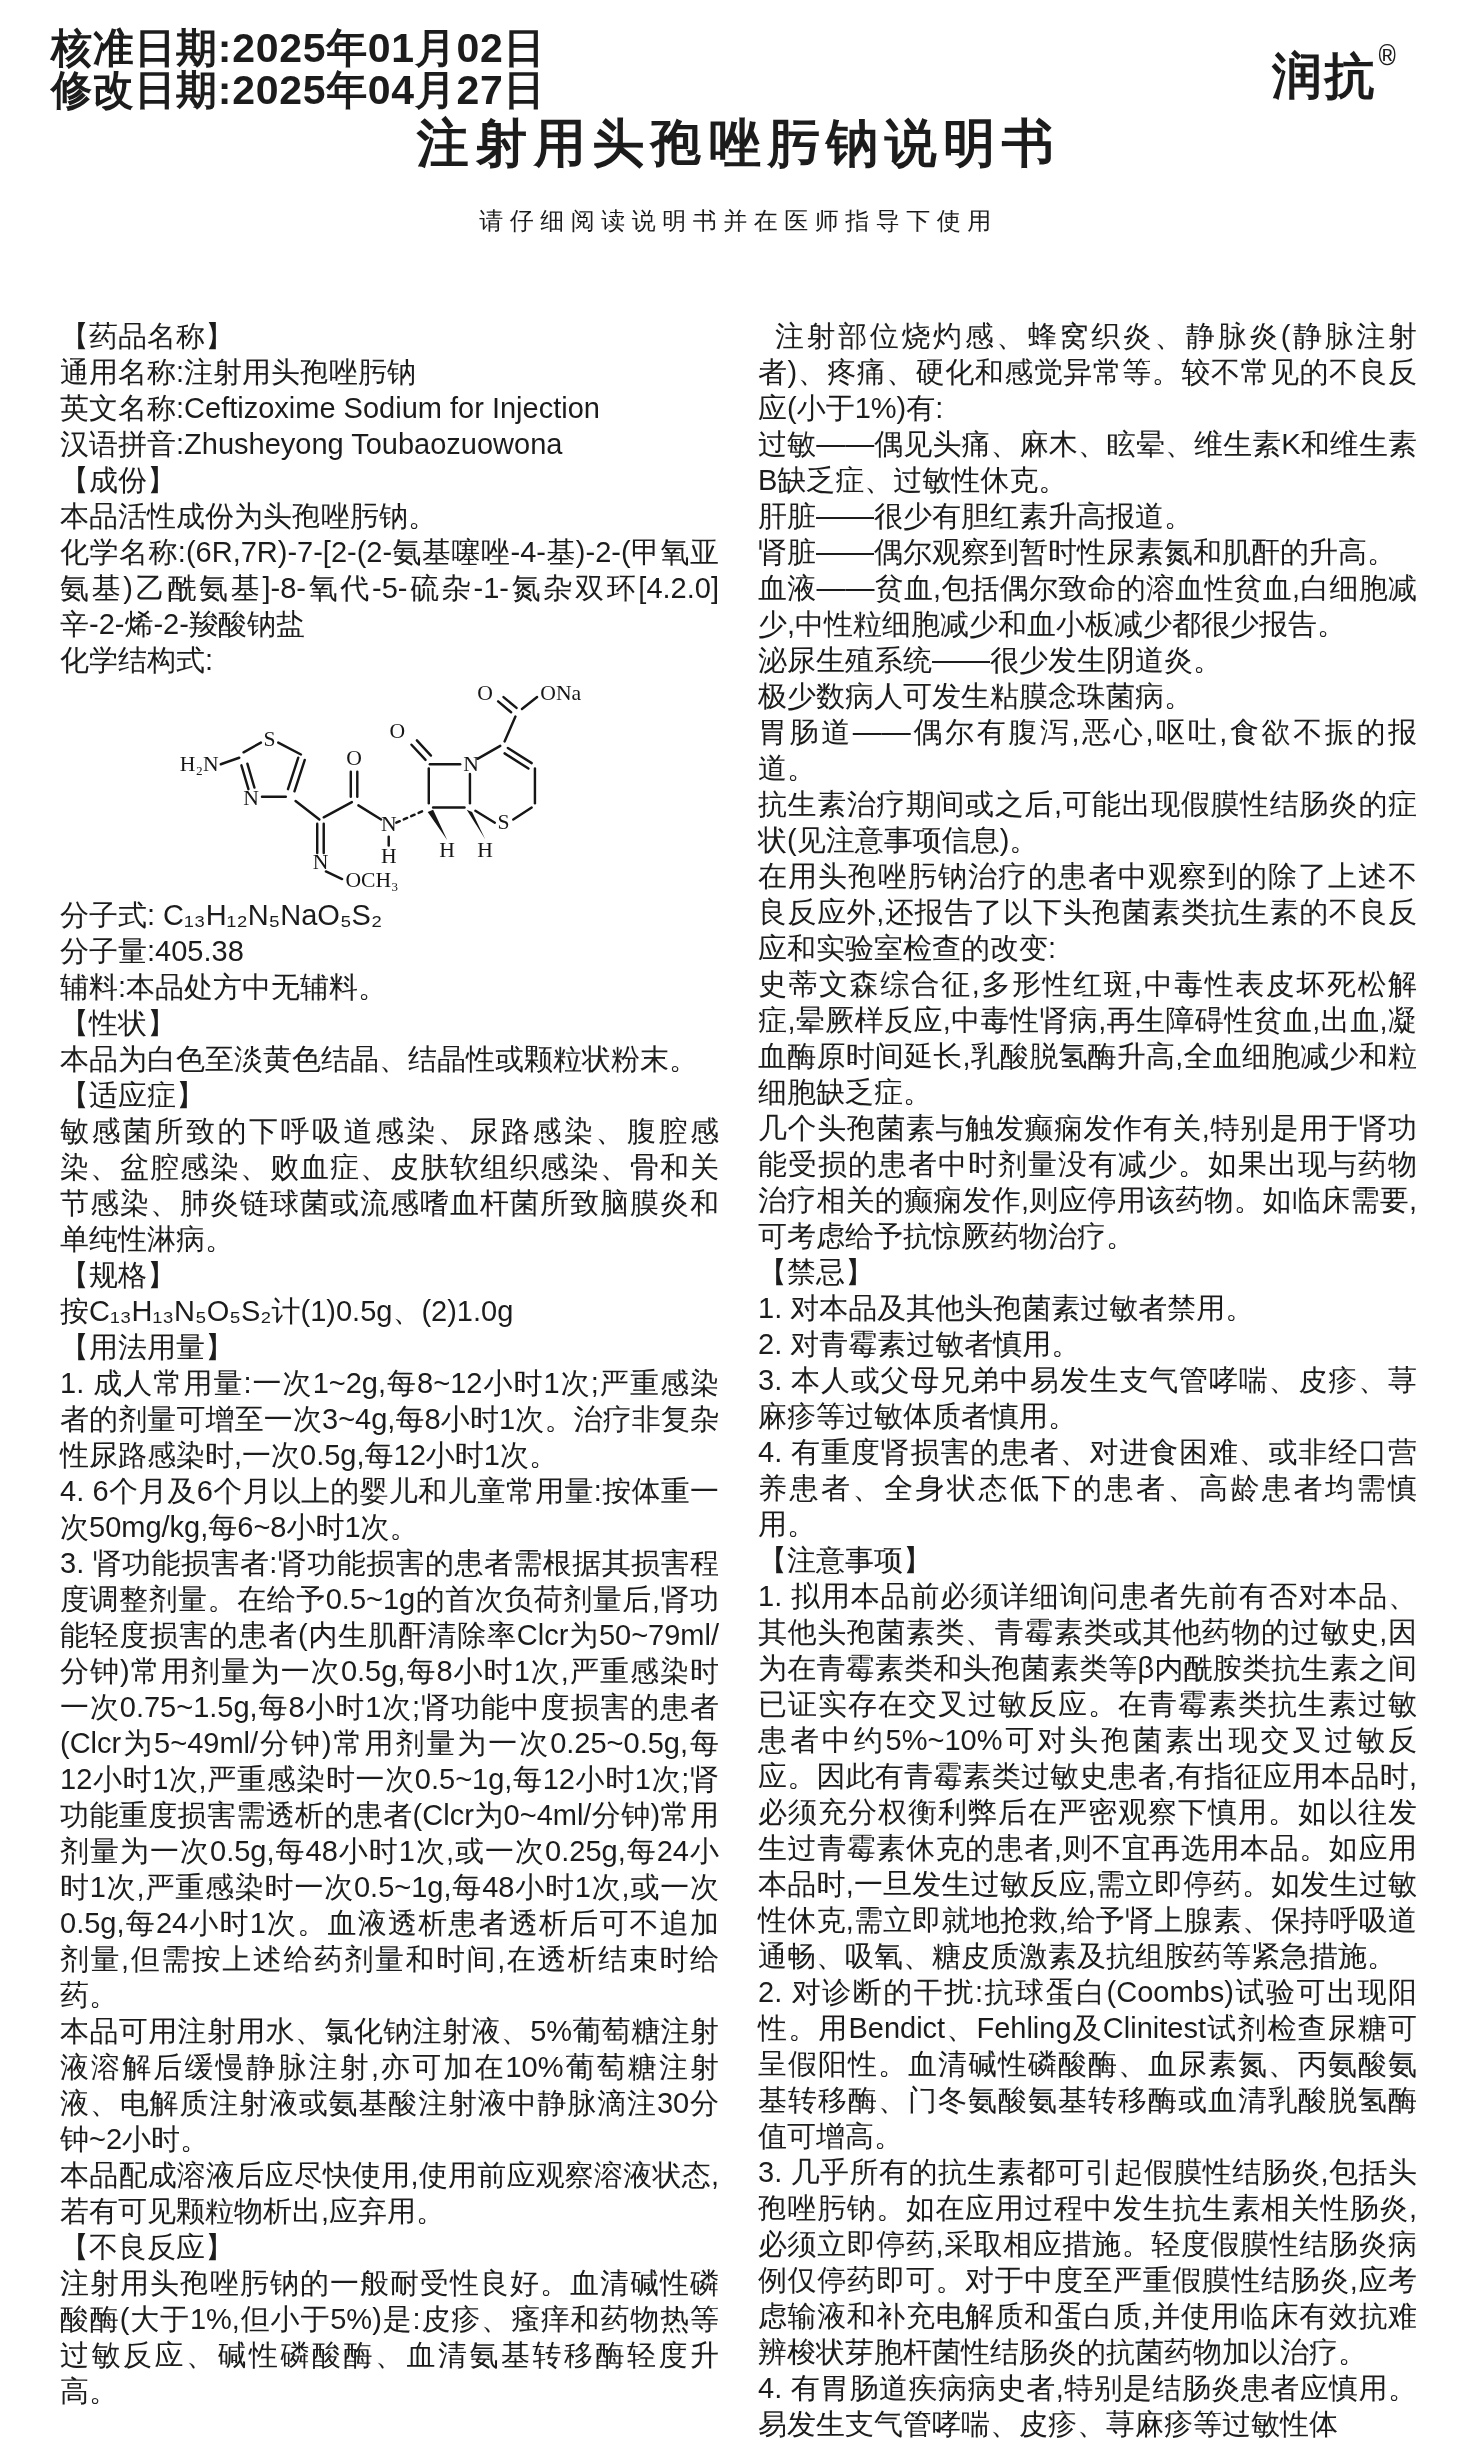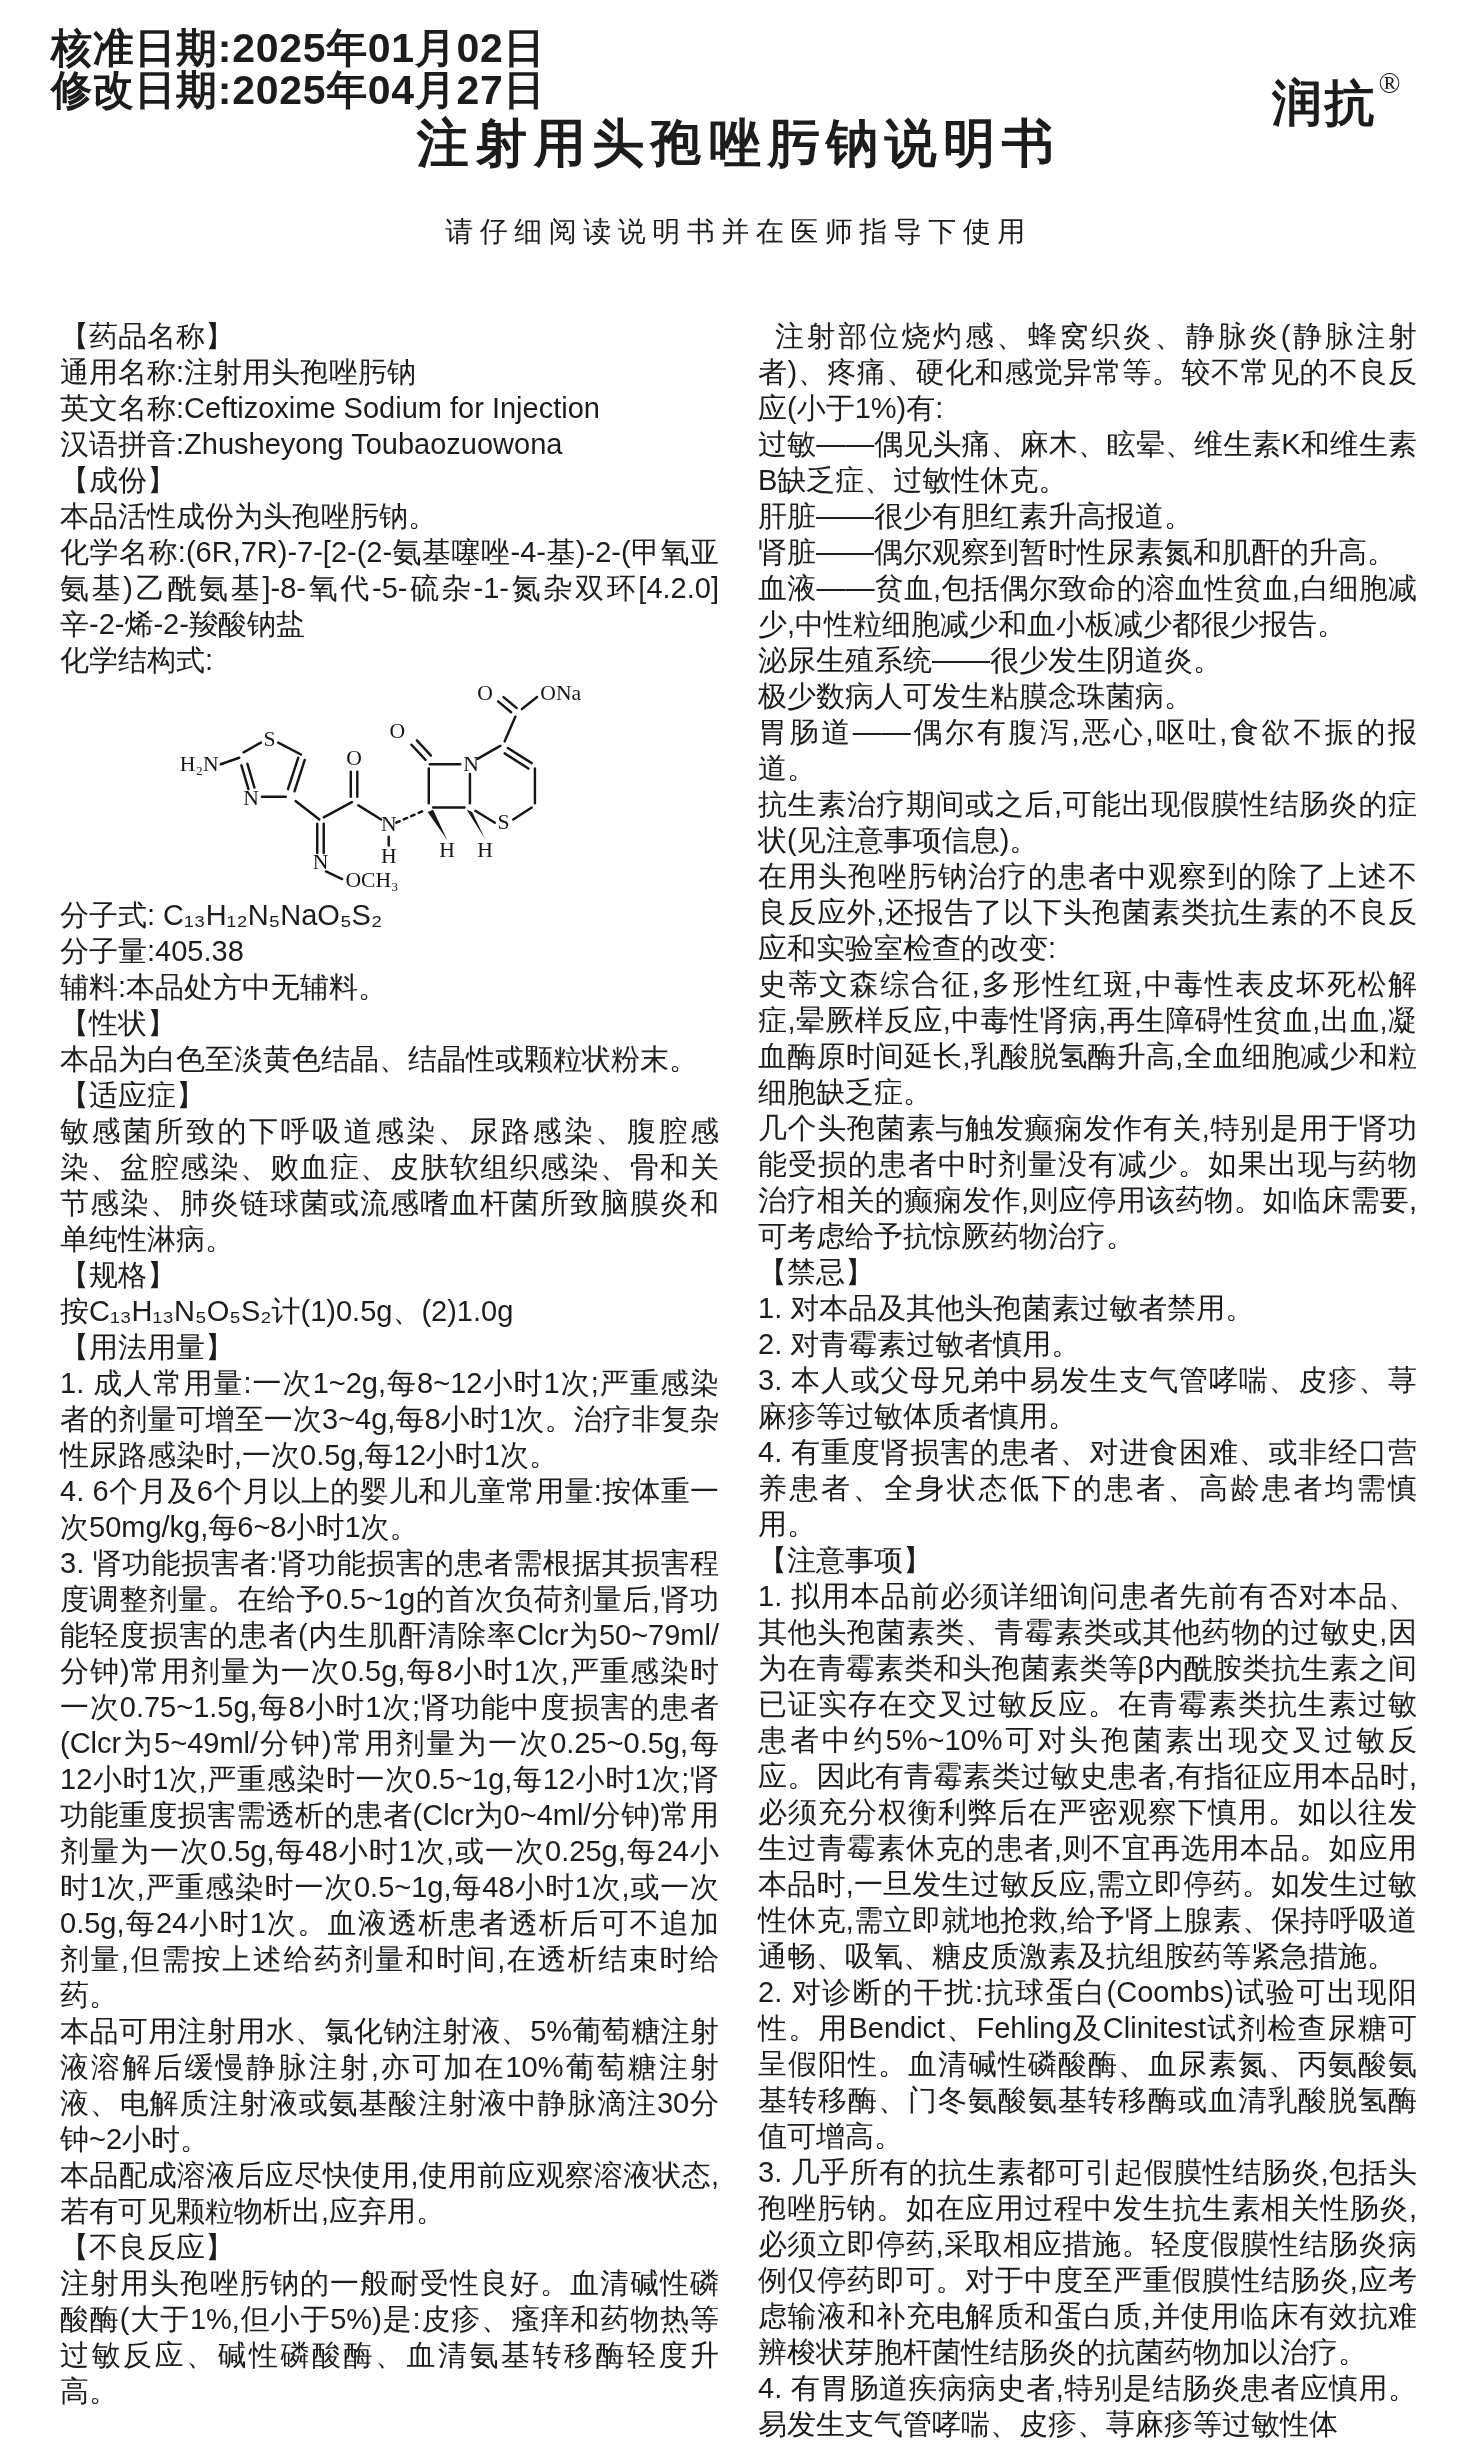--- a/index.html
+++ b/index.html
@@ -2,27 +2,27 @@
 <html style="font-size:10.4px"><head>
 <meta charset="utf-8">
 <style>
   html,body{margin:0;padding:0;}
   body{
     width:1477px;height:2462px;background:#ffffff;color:#1c1c1c;
     font-family:"Liberation Sans","DejaVu Sans",sans-serif;
     position:relative;overflow:hidden;
   }
   .dates{position:absolute;left:51px;top:27px;font-size:41px;line-height:42px;font-weight:600;letter-spacing:0.7px;}
-  .brand{position:absolute;left:1272px;top:70px;font-size:50px;font-weight:600;
-    font-family:Liberation Serif, serif;letter-spacing:2.6px;white-space:nowrap;}
+  .brand{position:absolute;left:1272px;top:43px;font-size:50px;font-weight:600;
+    font-family:Liberation Mono, monospace;letter-spacing:2.6px;white-space:nowrap;}
   .brand .tm{font-size:29px;vertical-align:super;position:relative;top:-9px;left:1.3px;font-weight:400;}
   .doc-title{position:absolute;left:0;top:109px;width:100%;margin:0;text-align:center;
     font-size:52px;font-weight:700;letter-spacing:6.5px;}
-  .doc-subtitle{position:absolute;left:0;top:213px;width:100%;text-align:center;
-    font-size:28px;font-weight:400;letter-spacing:6.5px;}
+  .doc-subtitle{position:absolute;left:0;top:205px;width:100%;text-align:center;
+    font-size:24px;font-weight:400;letter-spacing:6.5px;}
   .col{position:absolute;top:318px;width:659px;font-size:29px;line-height:36px;
     text-align:justify;text-justify:inter-ideograph;}
   .col-left{left:60px;}
   .col-right{left:758px;}
   .sec,.para{margin:0;padding:0;}
   .para.indent{text-indent:17px;}
   #structure-wrap{width:417px;margin:5.2px 0 5.2px 111px;text-align:left;}
   #structure-wrap svg{display:block;}
   .bond{stroke:#161616;stroke-width:4.5;fill:none;stroke-linecap:round;}
   .bond.hash{stroke-dasharray:7 8;}

